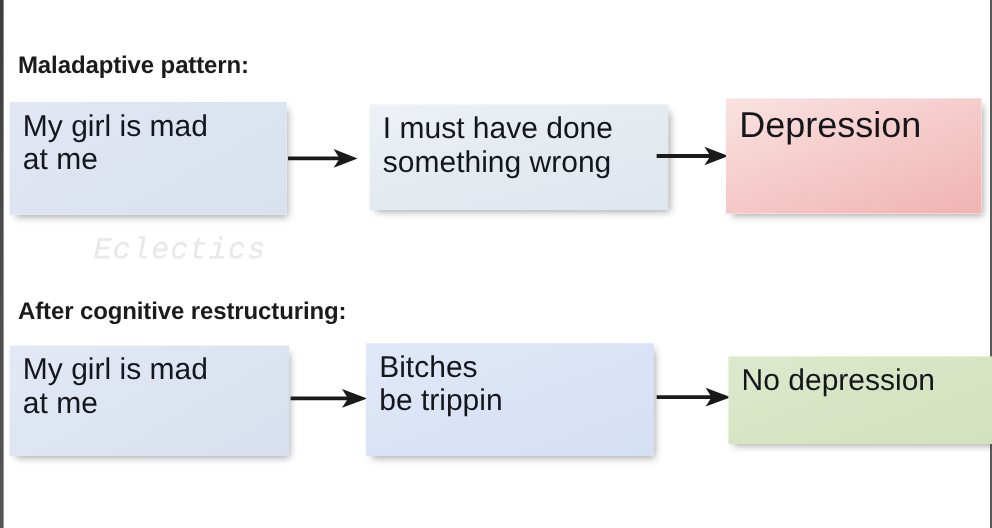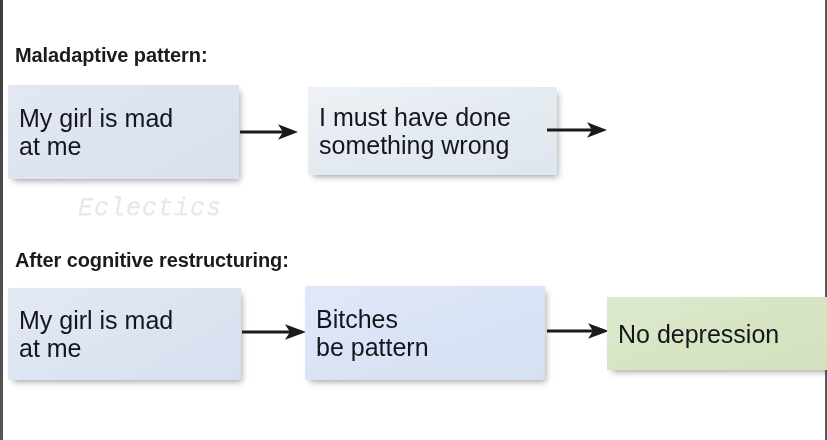--- a/index.html
+++ b/index.html
@@ -37,21 +37,20 @@
     white-space: nowrap;
     text-align: center;
   }
   #label-maladaptive { left: 15px; top: 44px; }
   #label-restructuring { left: 15px; top: 249px; }
 
   .node {
     position: absolute;
     box-sizing: border-box;
     display: flex;
-    align-items: center;
     color: #14161c;
     font-size: 25px;
     line-height: 1.12;
     padding: 6px 10px 6px 11px;
     box-shadow: 3px 4px 6px -2px rgba(60,60,65,0.45);
   }
   .node .node-text { display: block; white-space: pre-line; }
 
   
   #node-trigger-1 {
@@ -128,38 +127,41 @@
   <div class="node" id="node-thought-maladaptive">
     <span class="node-text">I must have done
 something wrong</span>
   </div>
 
   <svg class="arrow" id="arrow-1b" viewBox="0 0 60 26" preserveAspectRatio="none">
     <path d="M0,13 L46,13" stroke="#1a1a1a" stroke-width="3.2" fill="none"></path>
     <path d="M60,13 L40,5.2 L45,13 L40,20.8 Z" fill="#1a1a1a"></path>
   </svg>
 
+  <div class="node" id="node-outcome-depression">
+    <span class="node-text">Depression</span>
+  </div>
 
   <div id="watermark">Eclectics</div>
 
   <div class="section-label" id="label-restructuring">After cognitive restructuring:</div>
 
   <div class="node" id="node-trigger-2">
     <span class="node-text">My girl is mad
 at me</span>
   </div>
 
   <svg class="arrow" id="arrow-2a" viewBox="0 0 64 26" preserveAspectRatio="none">
     <path d="M0,13 L49,13" stroke="#1a1a1a" stroke-width="3.2" fill="none"></path>
     <path d="M64,13 L43,5.2 L48,13 L43,20.8 Z" fill="#1a1a1a"></path>
   </svg>
 
   <div class="node" id="node-thought-adaptive">
     <span class="node-text">Bitches
-be pattern</span>
+be trippin</span>
   </div>
 
   <svg class="arrow" id="arrow-2b" viewBox="0 0 62 26" preserveAspectRatio="none">
     <path d="M0,13 L47,13" stroke="#1a1a1a" stroke-width="3.2" fill="none"></path>
     <path d="M62,13 L41,5.2 L46,13 L41,20.8 Z" fill="#1a1a1a"></path>
   </svg>
 
   <div class="node" id="node-outcome-no-depression">
     <span class="node-text">No depression</span>
   </div>

